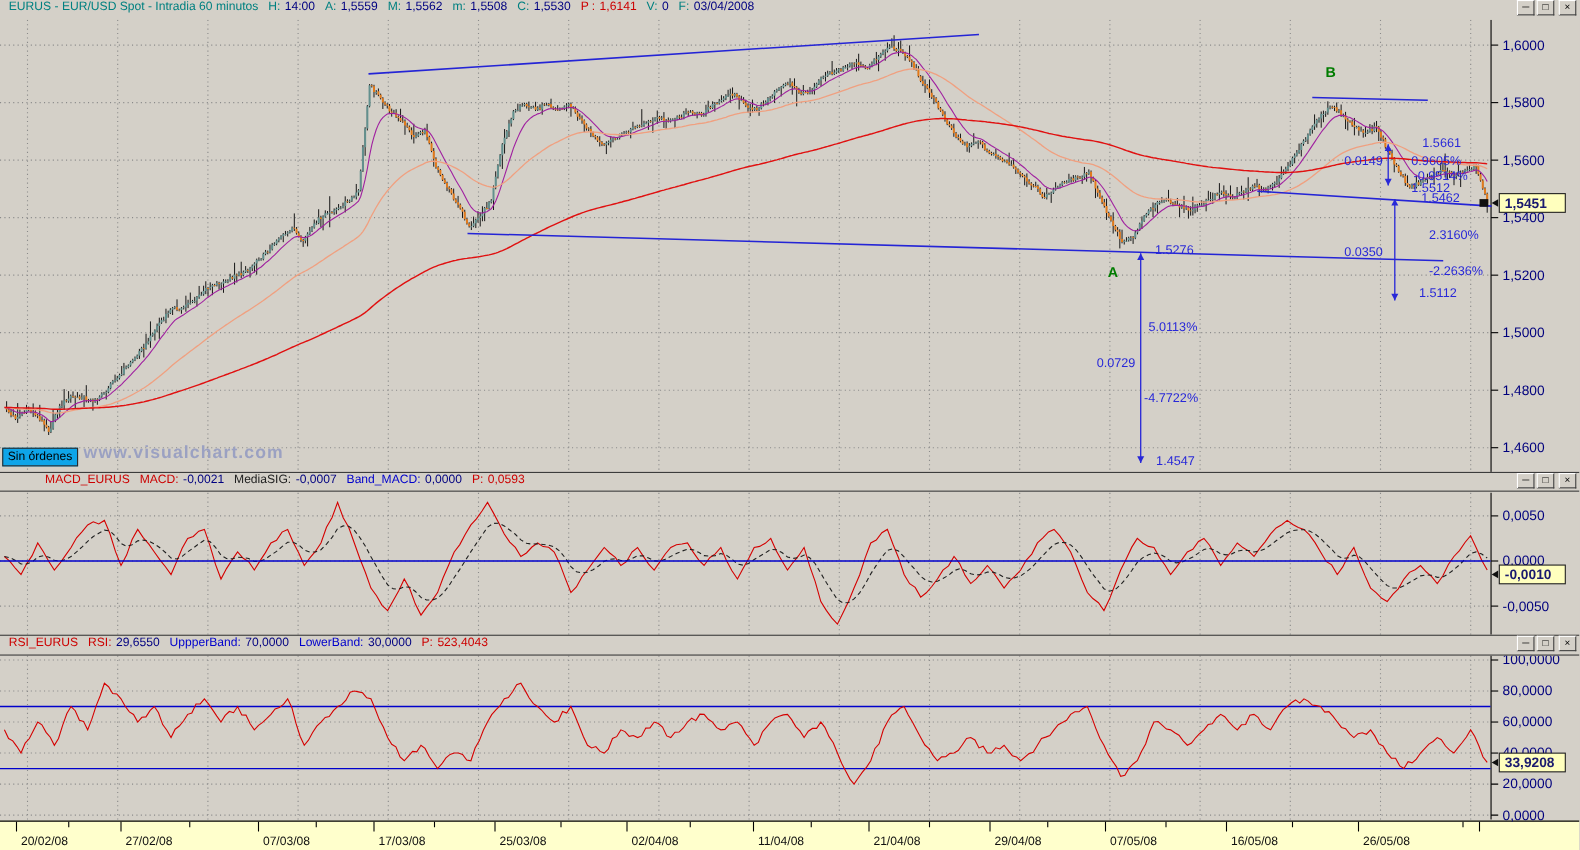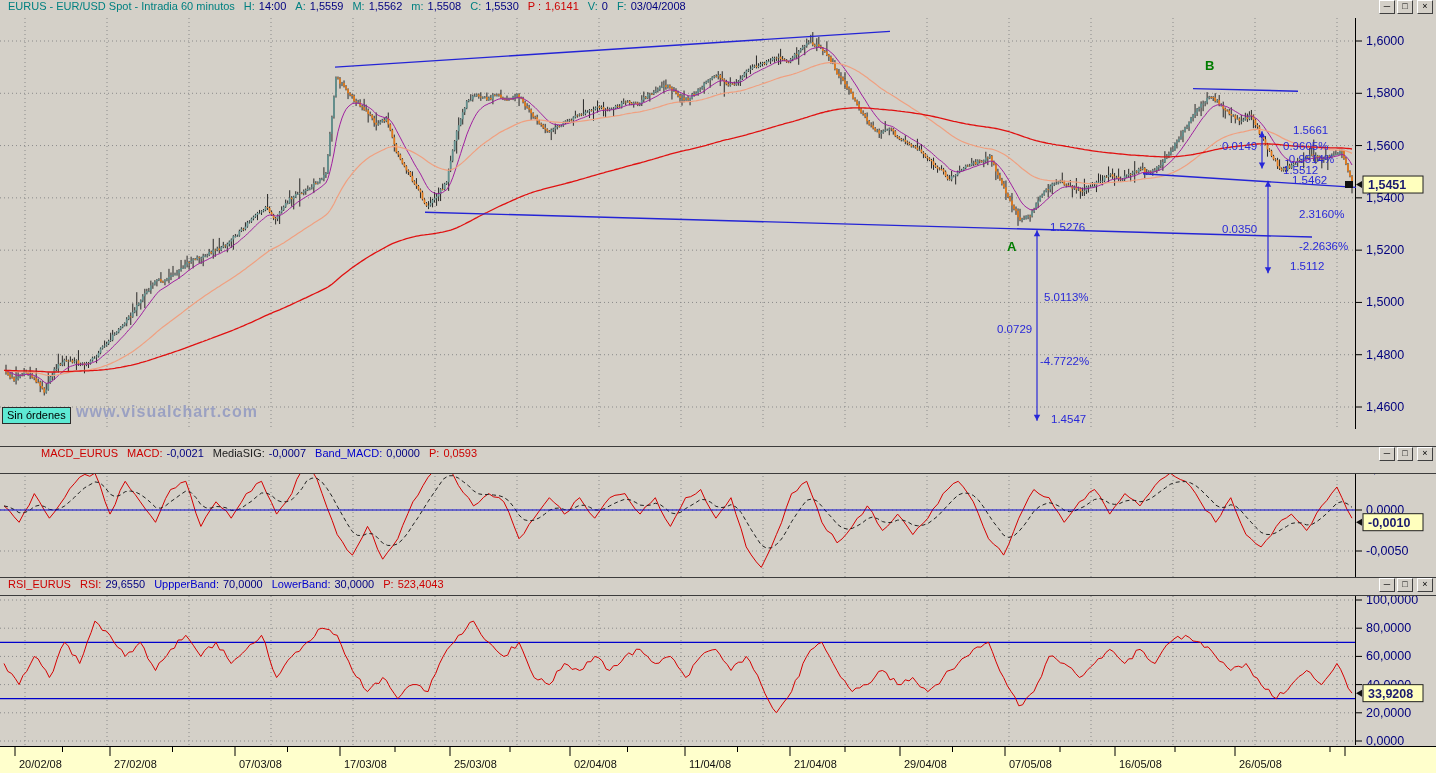--- a/index.html
+++ b/index.html
@@ -2,31 +2,31 @@
 <html><head>
 <meta charset="utf-8">
 <style>
   html,body{margin:0;padding:0;background:#d4d0c8;}
   #app{position:relative;width:1436px;height:773px;background:#d4d0c8;overflow:hidden;
        font-family:"Liberation Sans",sans-serif;}
   #chart{position:absolute;left:0;top:0;}
   .hdr{position:absolute;left:0;width:1436px;background:#d4d0c8;display:flex;align-items:flex-start;
        padding-left:8px;box-sizing:border-box;font-size:11px;white-space:nowrap;}
   #hdr-main{top:0;height:18px;}
-  #hdr-macd{top:446px;height:28px;border-top:1px solid #3c3c3c;border-bottom:1px solid #3c3c3c;padding-left:41px;}
+  #hdr-macd{top:429px;height:18px;border-top:1px solid #3c3c3c;border-bottom:1px solid #3c3c3c;padding-left:41px;}
   #hdr-rsi{top:577px;height:19px;border-top:1px solid #3c3c3c;border-bottom:1px solid #3c3c3c;}
   .fl{margin-left:9px;}
   .fv{margin-left:4px;}
   .winbtns{margin-left:auto;margin-right:3px;display:flex;align-items:center;}
   .wbtn{width:14px;height:12px;background:#d4d0c8;border:1px solid;border-color:#ffffff #404040 #404040 #ffffff;
         font-size:9px;line-height:10px;text-align:center;color:#000;margin-left:2px;cursor:default;
         font-family:"Liberation Sans",sans-serif;}
   .wbtn.close{margin-left:4px;}
   #sin-ordenes{position:absolute;left:2px;top:407px;height:15px;line-height:15px;padding:0 4px;
-        background:#5eead4;border:1px solid #2b2b2b;font-size:11px;color:#000;}
+        background:#0ea5e9;border:1px solid #2b2b2b;font-size:11px;color:#000;}
   #watermark{position:absolute;left:76px;top:403px;font-size:16px;font-weight:bold;
         color:#9ba1c2;letter-spacing:1px;}
 </style>
 </head>
 <body>
 
 <div id="app">
 
   <svg id="chart" width="1436" height="773" viewBox="0 0 1436 773">
       <defs>

